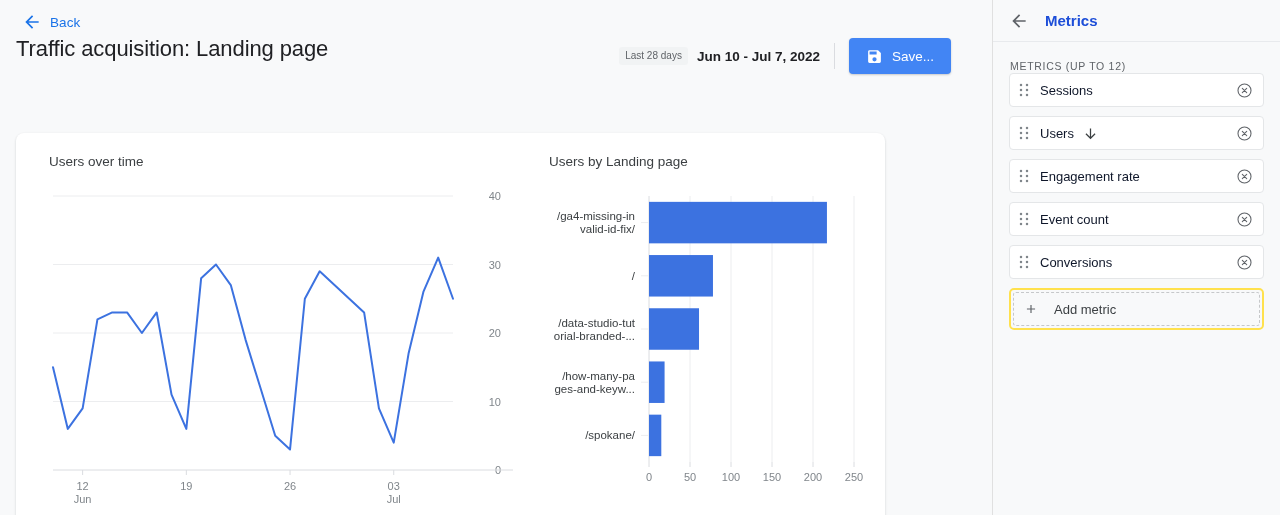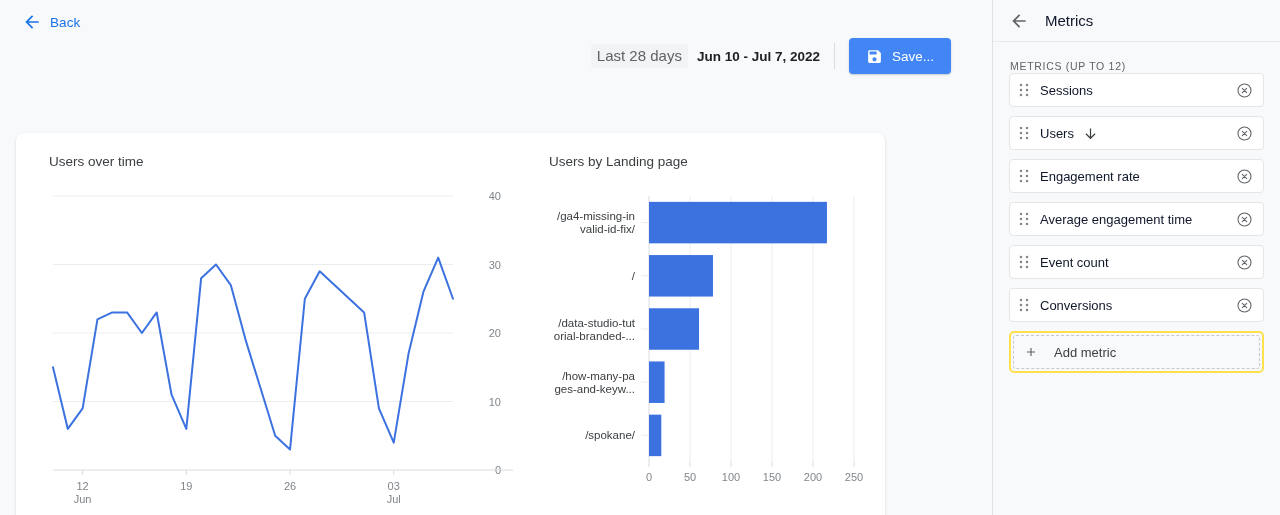--- a/index.html
+++ b/index.html
@@ -35,21 +35,21 @@
   }
 
   .date-area {
     position: absolute; right: 41px; top: 38px;
     display: flex; align-items: center; gap: 0;
     height: 36px;
   }
   .daterange { display: flex; align-items: center; gap: 9px; cursor: pointer; padding-right: 14px; }
   .chip {
     background: #f1f3f4; color: #5f6368;
-    font-size: 15px; padding: 3px 6px; border-radius: 3px;
+    font-size: 10px; padding: 3px 6px; border-radius: 3px;
     white-space: nowrap; line-height: 1.2; margin-left: 12px;
   }
   .daterange-text { font-size: 13.5px; color: #202124; font-weight: 700; white-space: nowrap; }
   .vdiv { width: 1px; height: 26px; background: #dadce0; margin-right: 14px; }
   .save-btn {
     display: flex; align-items: center; gap: 9px;
     background: #4285f4; color: #ffffff;
     border: none; border-radius: 4px;
     height: 36px; padding: 0 17px; cursor: pointer;
     font-size: 13.5px; font-weight: 500; font-family: inherit;
@@ -93,21 +93,21 @@
     background: #f8f9fa;
     border-left: 1px solid #e0e0e0;
   }
   .sb-header {
     height: 42px; display: flex; align-items: center; gap: 16px;
     padding: 0 0 0 16px;
     background: #f8f9fa;
     border-bottom: 1px solid #e8eaed;
   }
   .sb-back { width: 20px; height: 20px; cursor: pointer; display: block; }
-  .sb-title { font-size: 15px; color: #0f172a; font-weight: 400; }
+  .sb-title { font-size: 15px; color: #1d4ed8; font-weight: 700; }
 
   .sb-body { padding: 18px 16px 0 16px; }
   .sb-section-label {
     font-size: 10.5px; color: #5f6368; letter-spacing: .7px;
     text-transform: uppercase; margin-bottom: 1px; padding-left: 1px;
   }
   .metric-row {
     position: relative;
     height: 34px; background: #ffffff;
     border: 1px solid #e4e6e8; border-radius: 4px;
@@ -142,20 +142,21 @@
 
     <div class="topbar">
 
       <div class="back-row">
         <svg class="back-arrow" viewBox="0 0 24 24">
           <path d="M20 11H7.8l5.6-5.6L12 4l-8 8 8 8 1.4-1.4L7.8 13H20z" fill="#1a73e8"></path>
         </svg>
         <span class="back-label">Back</span>
       </div>
 
+      <div class="page-title">Traffic acquisition: Landing page</div>
 
       <div class="date-area">
         <div class="daterange">
           <span class="chip">Last 28 days</span>
           <span class="daterange-text">Jun 10 - Jul 7, 2022</span>
         </div>
         <div class="vdiv"></div>
         <button class="save-btn">
           <svg class="save-icon" viewBox="0 0 24 24">
             <path d="M17 3H5a2 2 0 0 0-2 2v14a2 2 0 0 0 2 2h14a2 2 0 0 0 2-2V7l-4-4zm-5 16a3 3 0 1 1 0-6 3 3 0 0 1 0 6zm3-10H5V5h10v4z" fill="#ffffff"></path>
@@ -306,35 +307,20 @@
           </div>
           <div class="metric-row">
             <svg class="drag-dots" viewBox="0 0 10 14">
               <circle cx="2" cy="2" r="1.25" fill="#80868b"></circle>
               <circle cx="8" cy="2" r="1.25" fill="#80868b"></circle>
               <circle cx="2" cy="7" r="1.25" fill="#80868b"></circle>
               <circle cx="8" cy="7" r="1.25" fill="#80868b"></circle>
               <circle cx="2" cy="12" r="1.25" fill="#80868b"></circle>
               <circle cx="8" cy="12" r="1.25" fill="#80868b"></circle>
             </svg>
-            <span class="metric-label">Average engagement time</span>
-            <svg class="remove-icon" viewBox="0 0 24 24">
-              <circle cx="12" cy="12" r="9.2" fill="none" stroke="#5f6368" stroke-width="1.5"></circle>
-              <path d="M8.9 8.9l6.2 6.2M15.1 8.9l-6.2 6.2" stroke="#5f6368" stroke-width="1.5" fill="none" stroke-linecap="round"></path>
-            </svg>
-          </div>
-          <div class="metric-row">
-            <svg class="drag-dots" viewBox="0 0 10 14">
-              <circle cx="2" cy="2" r="1.25" fill="#80868b"></circle>
-              <circle cx="8" cy="2" r="1.25" fill="#80868b"></circle>
-              <circle cx="2" cy="7" r="1.25" fill="#80868b"></circle>
-              <circle cx="8" cy="7" r="1.25" fill="#80868b"></circle>
-              <circle cx="2" cy="12" r="1.25" fill="#80868b"></circle>
-              <circle cx="8" cy="12" r="1.25" fill="#80868b"></circle>
-            </svg>
             <span class="metric-label">Event count</span>
             <svg class="remove-icon" viewBox="0 0 24 24">
               <circle cx="12" cy="12" r="9.2" fill="none" stroke="#5f6368" stroke-width="1.5"></circle>
               <path d="M8.9 8.9l6.2 6.2M15.1 8.9l-6.2 6.2" stroke="#5f6368" stroke-width="1.5" fill="none" stroke-linecap="round"></path>
             </svg>
           </div>
           <div class="metric-row">
             <svg class="drag-dots" viewBox="0 0 10 14">
               <circle cx="2" cy="2" r="1.25" fill="#80868b"></circle>
               <circle cx="8" cy="2" r="1.25" fill="#80868b"></circle>

